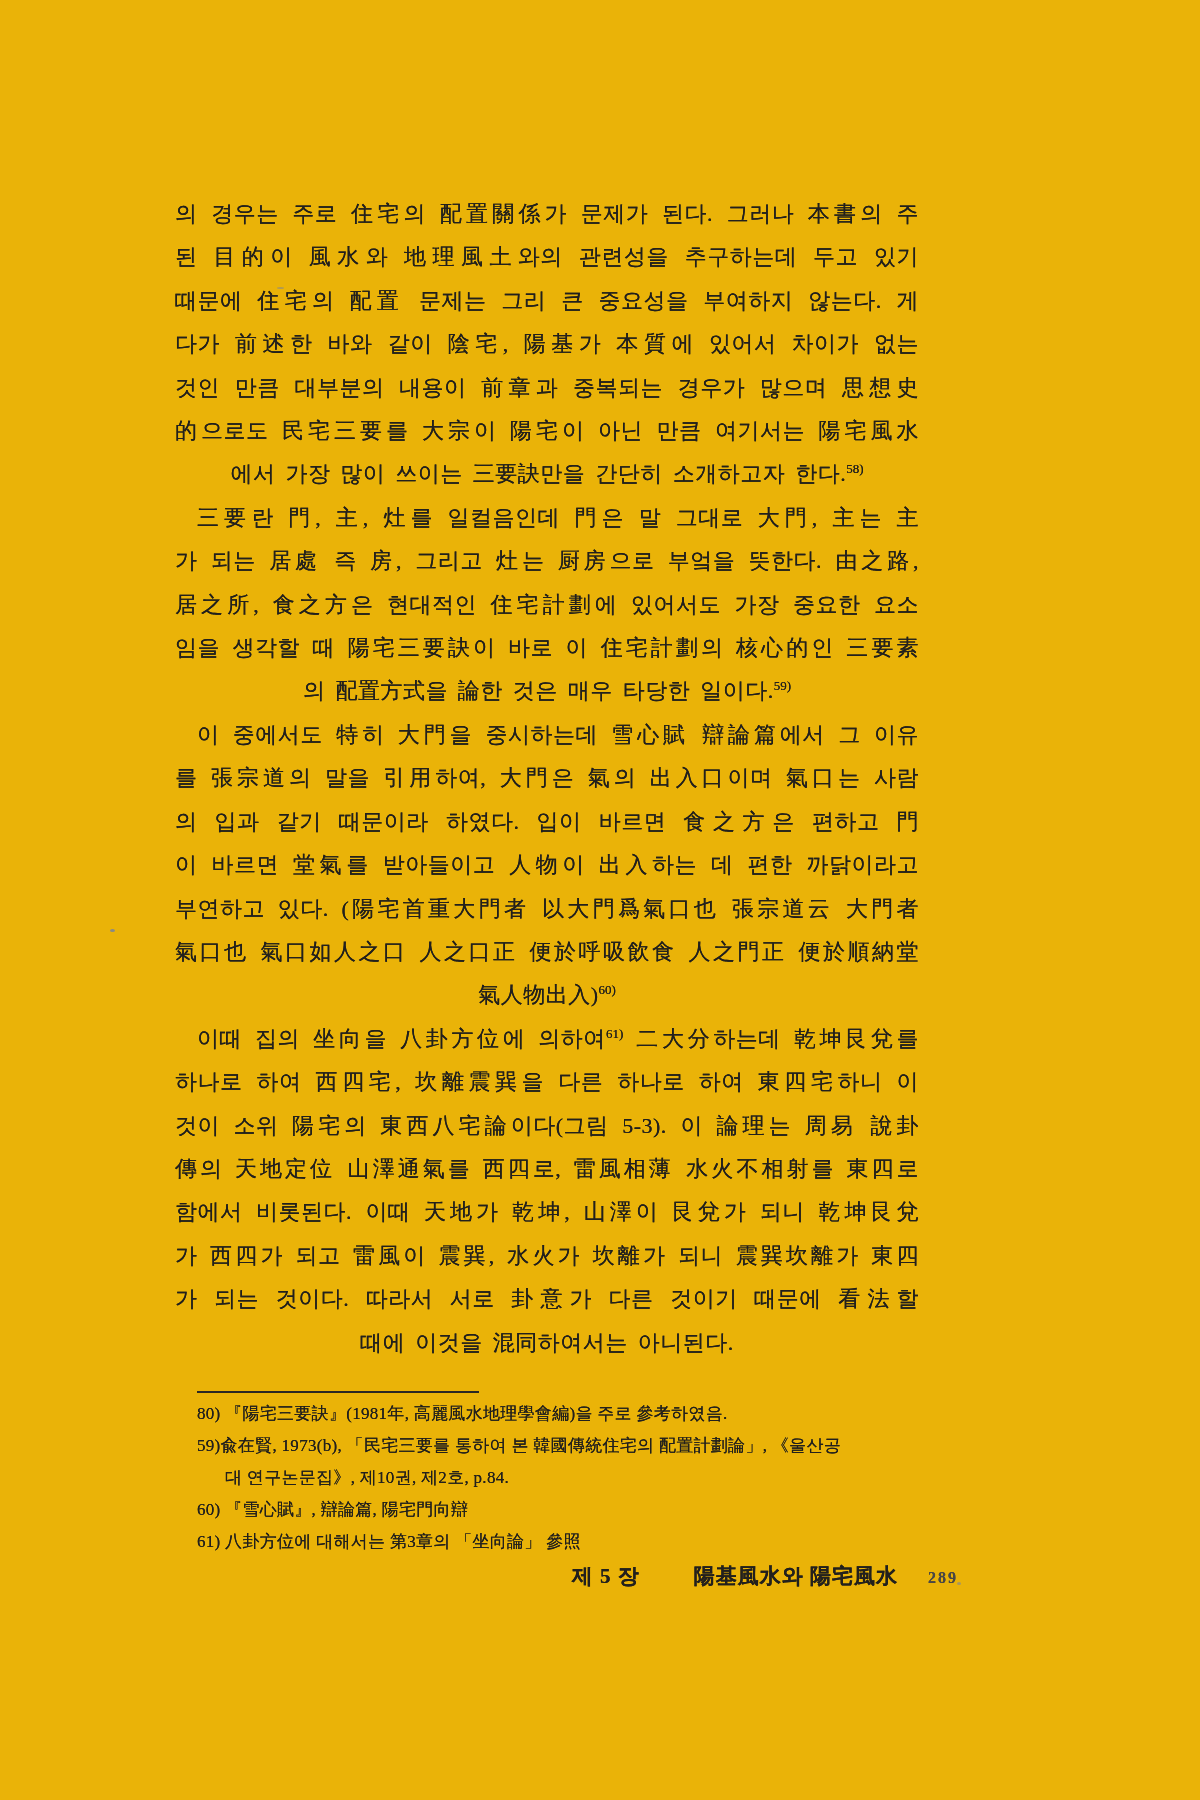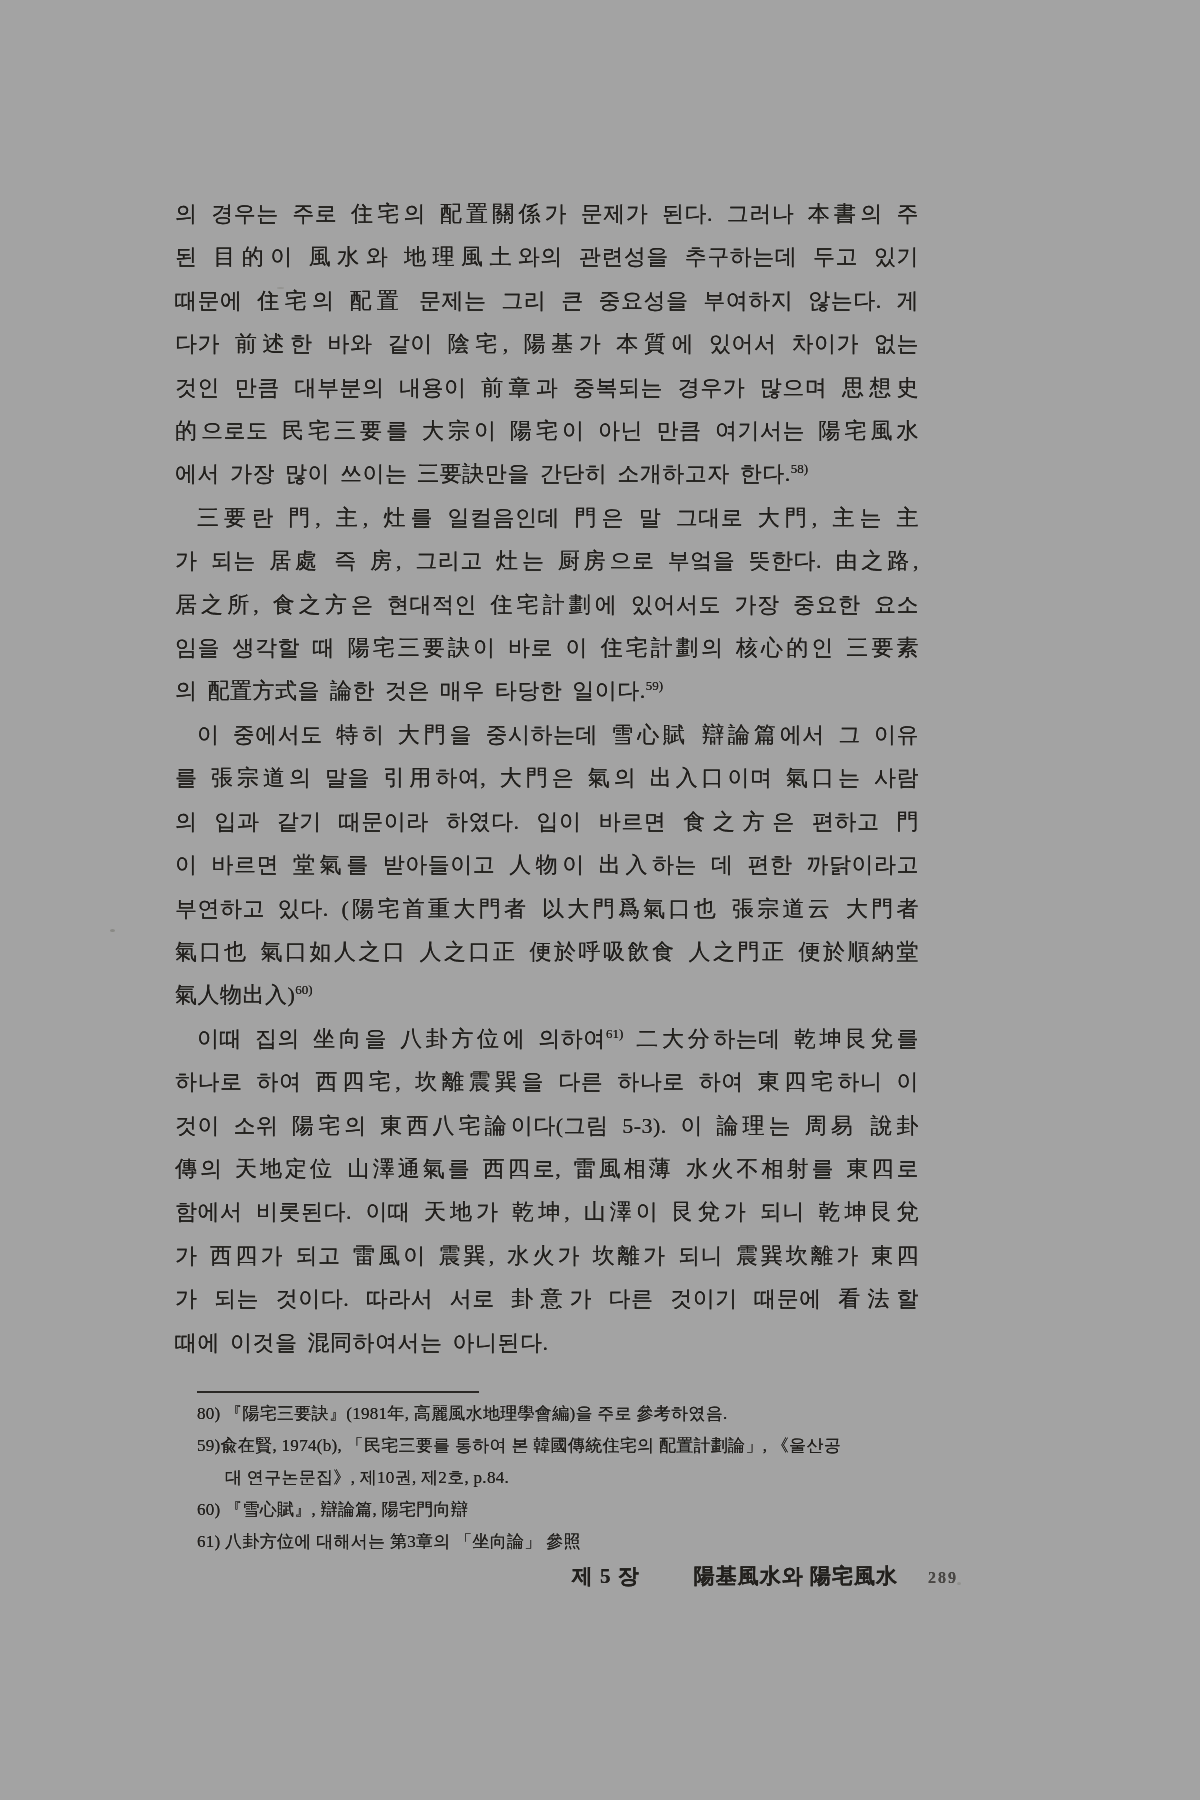--- a/index.html
+++ b/index.html
@@ -14,21 +14,21 @@
   
   #body-text{
     position:absolute;
     left:175px;top:192px;width:744px;
     font-size:22px;
     line-height:43.4px;
     letter-spacing:0.5px;
     word-spacing:0.18em;
     text-shadow:0 0 0.5px currentColor;
   }
-  .bline{white-space:normal;}
+  .bline{white-space:normal;text-align:center;}
   .bline.j{text-align:justify;text-align-last:justify;}
   .bline.ind{text-indent:22px;}
   .bline sup{
     font-size:13px;
     letter-spacing:0;
     vertical-align:super;
     line-height:0;
   }
   
   #footnote-rule{
@@ -68,21 +68,21 @@
   }
   
   .speck{position:absolute;background:#8a8a86;border-radius:50%;}
   #speck-1{left:110px;top:929px;width:5px;height:3px;}
   #speck-2{left:277px;top:287px;width:7px;height:2px;opacity:.6;}
   #speck-3{left:957px;top:1582px;width:4px;height:3px;opacity:.7;}
 </style>
 </head>
 <body>
 
-<div id="page" style="--ink: #22201d; background: #a3a3a3;">
+<div id="page" style="--ink: #22201d; background: #eab308;">
   <div id="body-text">
       <div class="bline j">의 경우는 주로 住宅의 配置關係가 문제가 된다. 그러나 本書의 주</div>
       <div class="bline j">된 目的이 風水와 地理風土와의 관련성을 추구하는데 두고 있기</div>
       <div class="bline j">때문에 住宅의 配置 문제는 그리 큰 중요성을 부여하지 않는다. 게</div>
       <div class="bline j">다가 前述한 바와 같이 陰宅, 陽基가 本質에 있어서 차이가 없는</div>
       <div class="bline j">것인 만큼 대부분의 내용이 前章과 중복되는 경우가 많으며 思想史</div>
       <div class="bline j">的으로도 民宅三要를 大宗이 陽宅이 아닌 만큼 여기서는 陽宅風水</div>
       <div class="bline">에서 가장 많이 쓰이는 三要訣만을 간단히 소개하고자 한다.<sup>58)</sup></div>
       <div class="bline j ind">三要란 門, 主, 灶를 일컬음인데 門은 말 그대로 大門, 主는 主</div>
       <div class="bline j">가 되는 居處 즉 房, 그리고 灶는 厨房으로 부엌을 뜻한다. 由之路,</div>
@@ -103,21 +103,21 @@
       <div class="bline j">함에서 비롯된다. 이때 天地가 乾坤, 山澤이 艮兌가 되니 乾坤艮兌</div>
       <div class="bline j">가 西四가 되고 雷風이 震巽, 水火가 坎離가 되니 震巽坎離가 東四</div>
       <div class="bline j">가 되는 것이다. 따라서 서로 卦意가 다른 것이기 때문에 看法할</div>
       <div class="bline">때에 이것을 混同하여서는 아니된다.</div>
     </div>
 
   <div id="footnote-rule"></div>
 
   <div id="footnotes">
       <div class="fline">80) 『陽宅三要訣』(1981年, 高麗風水地理學會編)을 주로 參考하였음.</div>
-      <div class="fline">59)兪在賢, 1974(b), 「民宅三要를 통하여 본 韓國傳統住宅의 配置計劃論」, 《울산공</div>
+      <div class="fline">59)兪在賢, 1973(b), 「民宅三要를 통하여 본 韓國傳統住宅의 配置計劃論」, 《울산공</div>
       <div class="fline hang">대 연구논문집》, 제10권, 제2호, p.84.</div>
       <div class="fline">60) 『雪心賦』, 辯論篇, 陽宅門向辯</div>
       <div class="fline">61) 八卦方位에 대해서는 第3章의 「坐向論」 參照</div>
     </div>
 
   <div id="page-footer">
     <span class="chap">제 5 장</span><span class="ttl">陽基風水와 陽宅風水</span><span class="pgnum">289</span>
   </div>
 
   <div class="speck" id="speck-1"></div>

